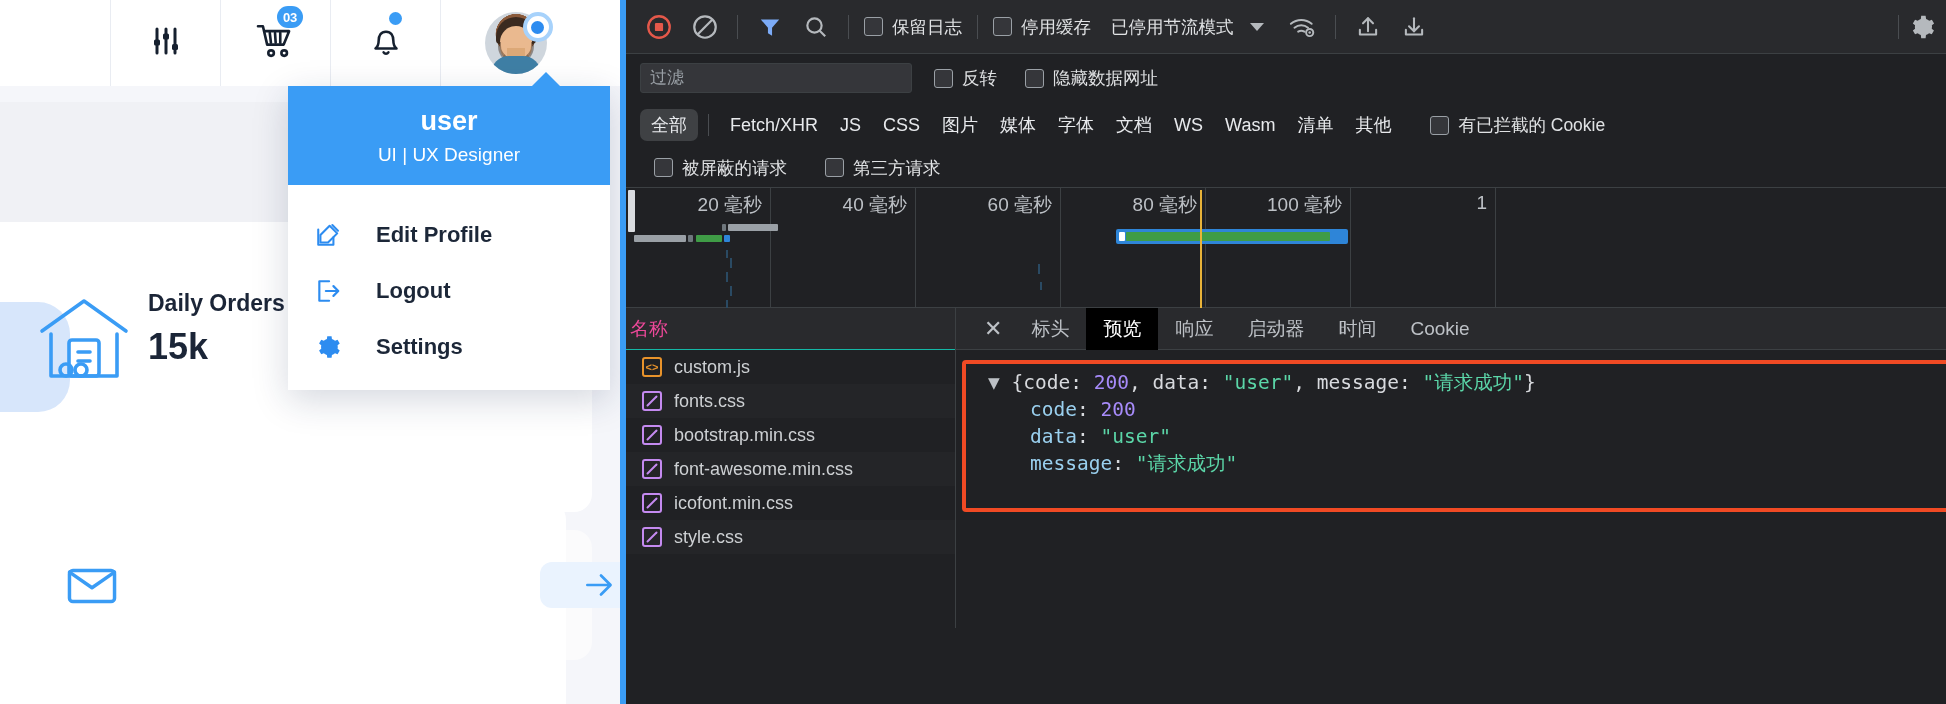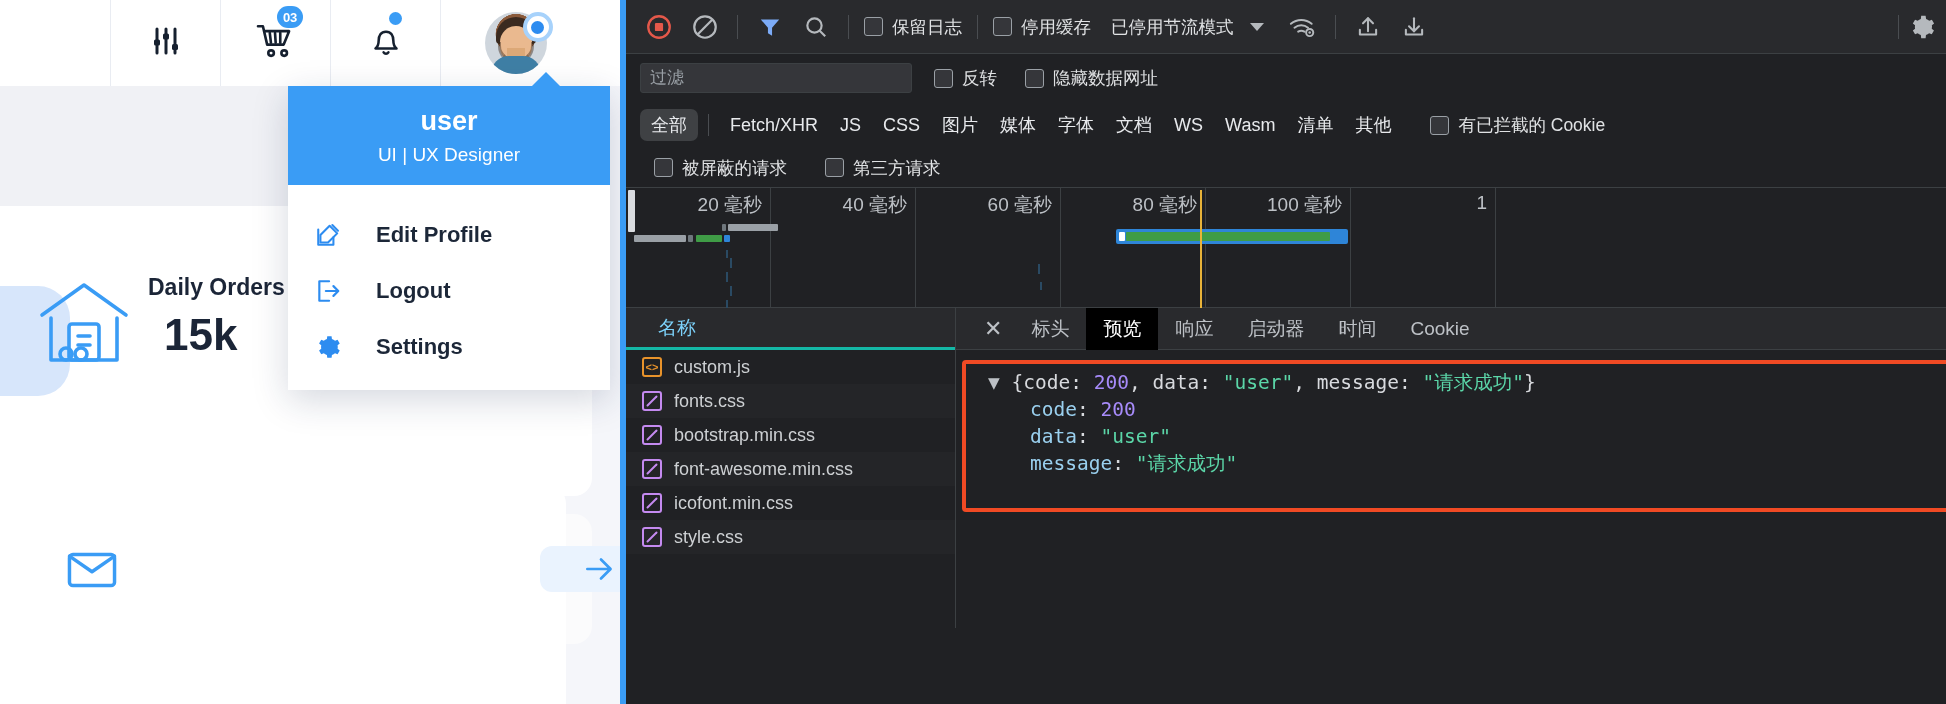--- a/index.html
+++ b/index.html
@@ -63,21 +63,21 @@
   .av-smile{ position:absolute; left:24px; top:38px; width:14px; height:6px; background:#fff; border-radius:0 0 8px 8px;}
   .av-beard{ position:absolute; left:13px; top:30px; width:36px; height:22px; border-radius:0 0 18px 18px; border-bottom:5px solid rgba(60,40,28,.55); border-left:3px solid rgba(60,40,28,.45); border-right:3px solid rgba(60,40,28,.45);}
   .online-ring {
     position: absolute; right: -6px; top: 0;
     width: 30px; height: 30px; border-radius: 50%;
     background: #fff; border: 4px solid #a7d2fb;
     display: flex; align-items: center; justify-content: center;
   }
   .online-ring i { width: 13px; height: 13px; border-radius: 50%; background: #2d8cf0; display:block;}
 
-  .app-body { position: absolute; left: 0; top: 86px; width: 620px; bottom: 0; }
+  .app-body { position: absolute; left: 0; top: 102px; width: 620px; bottom: 0; }
   .panel-grey {
     position: absolute; left: 0; top: 0; width: 592px; height: 120px;
     background: #f0f1f5;
   }
   .card-white {
     position: absolute; left: 0; top: 120px; width: 592px; height: 290px;
     background: #ffffff; border-radius: 0 18px 18px 0;
   }
   .blob {
     position: absolute; left: -40px; top: 200px;
@@ -92,21 +92,21 @@
     position: absolute; left: 0; top: 398px; width: 566px; height: 300px;
     background: #ffffff; border-radius: 0 20px 20px 0;
   }
   .house-icon { position: absolute; left: 36px; top: 190px; }
   .stat-label {
     position: absolute; left: 148px; top: 188px;
     font-size: 23px; font-weight: 700; color: #1b2537; white-space: nowrap;
   }
   .stat-value {
     position: absolute; left: 148px; top: 224px;
-    font-size: 44px; font-weight: 700; color: #1b2537; margin-left: 16px;
+    font-size: 36px; font-weight: 700; color: #1b2537;
   }
   .mail-icon { position: absolute; left: 66px; top: 464px; }
   .send-btn {
     position: absolute; left: 540px; top: 460px;
     width: 120px; height: 46px; border-radius: 12px;
     background: #eaf3fe;
   }
 
   
   .profile-menu {
@@ -233,22 +233,22 @@
   .ov-ticklets { position: absolute; width: 2px; background: #2a4a63; }
 
   
   .dt-lower { position: relative; height: 320px; display: flex; }
   .names-pane {
     width: 330px; border-right: 1px solid #3c4043;
     background: #202124; position: relative;
   }
   .names-head {
     height: 42px; display: flex; align-items: center;
-    padding-left: 32px; font-size: 19px; color: #7dd3fc;
-    background: #292a2d; border-bottom: 3px solid #14b8a6;
+    padding-left: 4px; font-size: 19px; color: #ec4899;
+    background: #292a2d; border-bottom: 1px solid #14b8a6;
   }
   .file-row {
     height: 34px; display: flex; align-items: center; gap: 12px;
     padding-left: 16px; cursor: pointer;
   }
   .file-row:nth-child(odd) { background: #242528; }
   .file-row:nth-child(even) { background: #202124; }
   .file-name {
     font-size: 18px; color: #cdd0d3; white-space: nowrap;
     overflow: hidden; text-overflow: clip;

